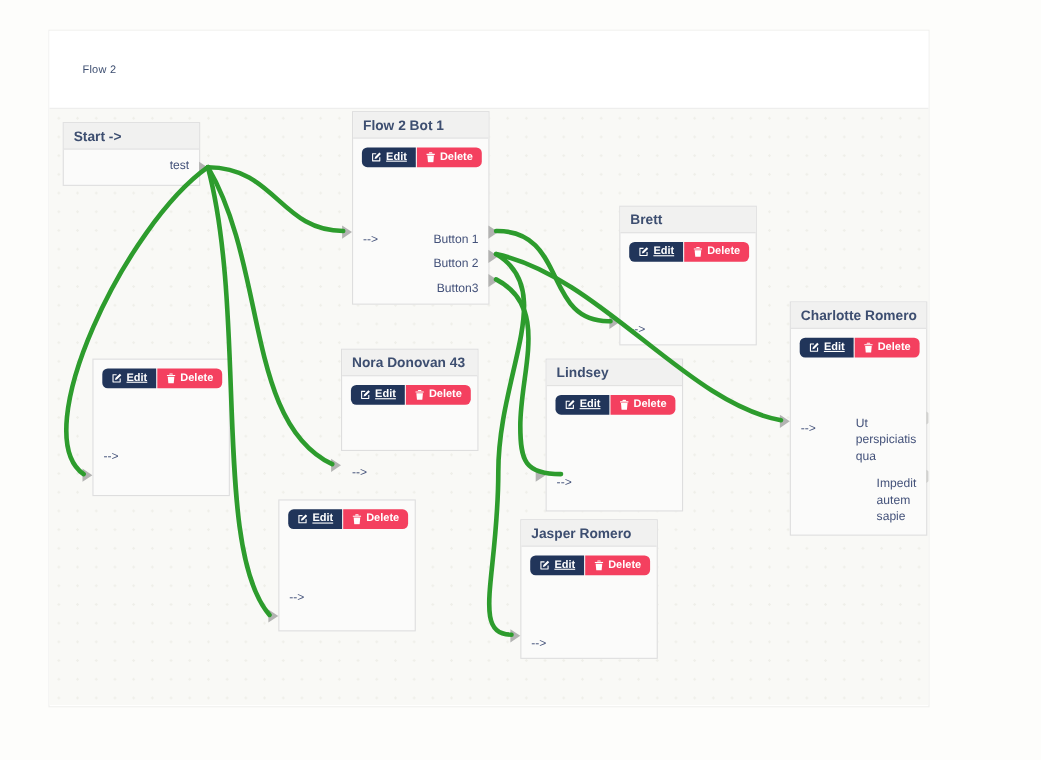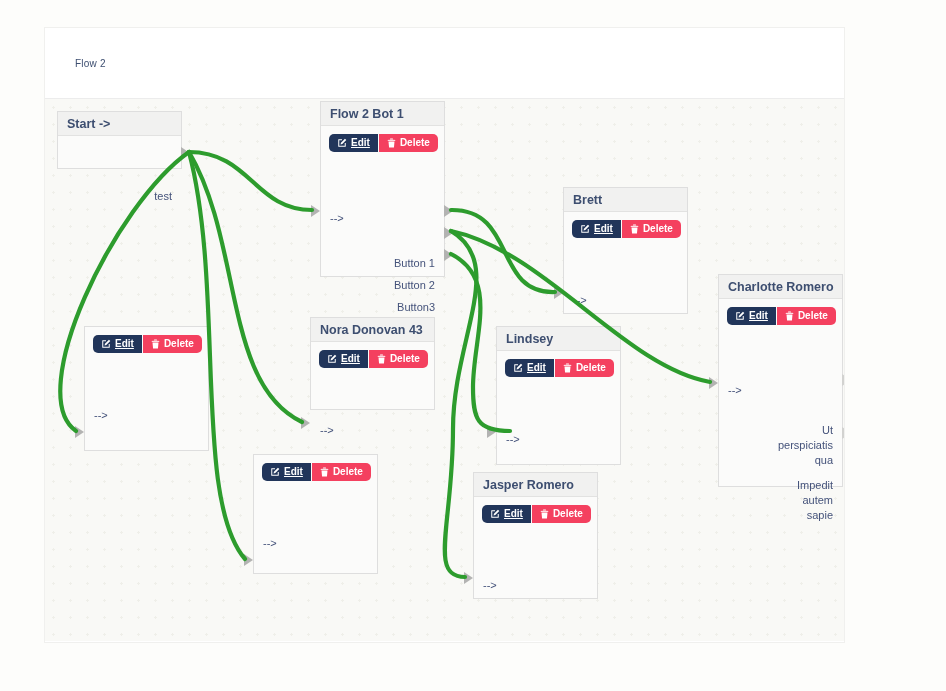--- a/index.html
+++ b/index.html
@@ -29,21 +29,21 @@
   .btn { border: none; color: #ffffff; font-size: 10px; font-weight: 700;
          font-family: "Liberation Sans", sans-serif; display: flex; align-items: center;
          gap: 4px; padding: 4px 8px; cursor: pointer; line-height: 1; }
   .btn svg { display: block; }
   .btn-edit { background: #21355a; border-radius: 5px 0 0 5px; text-decoration: underline; }
   .btn-delete { background: #f4405f; border-radius: 0 5px 5px 0; margin-left: 1px; }
 
   .in-label { position: absolute; left: 9px; color: #44527a; font-size: 11px;
               white-space: nowrap; }
   .out-label { position: absolute; right: 9px; color: #44527a; font-size: 11px;
-               text-align: right; white-space: pre-line; line-height: 15px; margin-top: 45px; }
+               text-align: left; white-space: pre-line; line-height: 15px; }
 
   .port { position: absolute; width: 0; height: 0;
           border-top: 6px solid transparent; border-bottom: 6px solid transparent;
           border-left: 9px solid #b3b3b2; }
   .port.in  { left: -10px; }
   .port.out { right: -9px; }
   .port.unused { border-left-color: #d2d2d0; }
 
   svg.edges { position: absolute; left: 0; top: 0; width: 799px; height: 542px;
               pointer-events: none; z-index: 10; }

